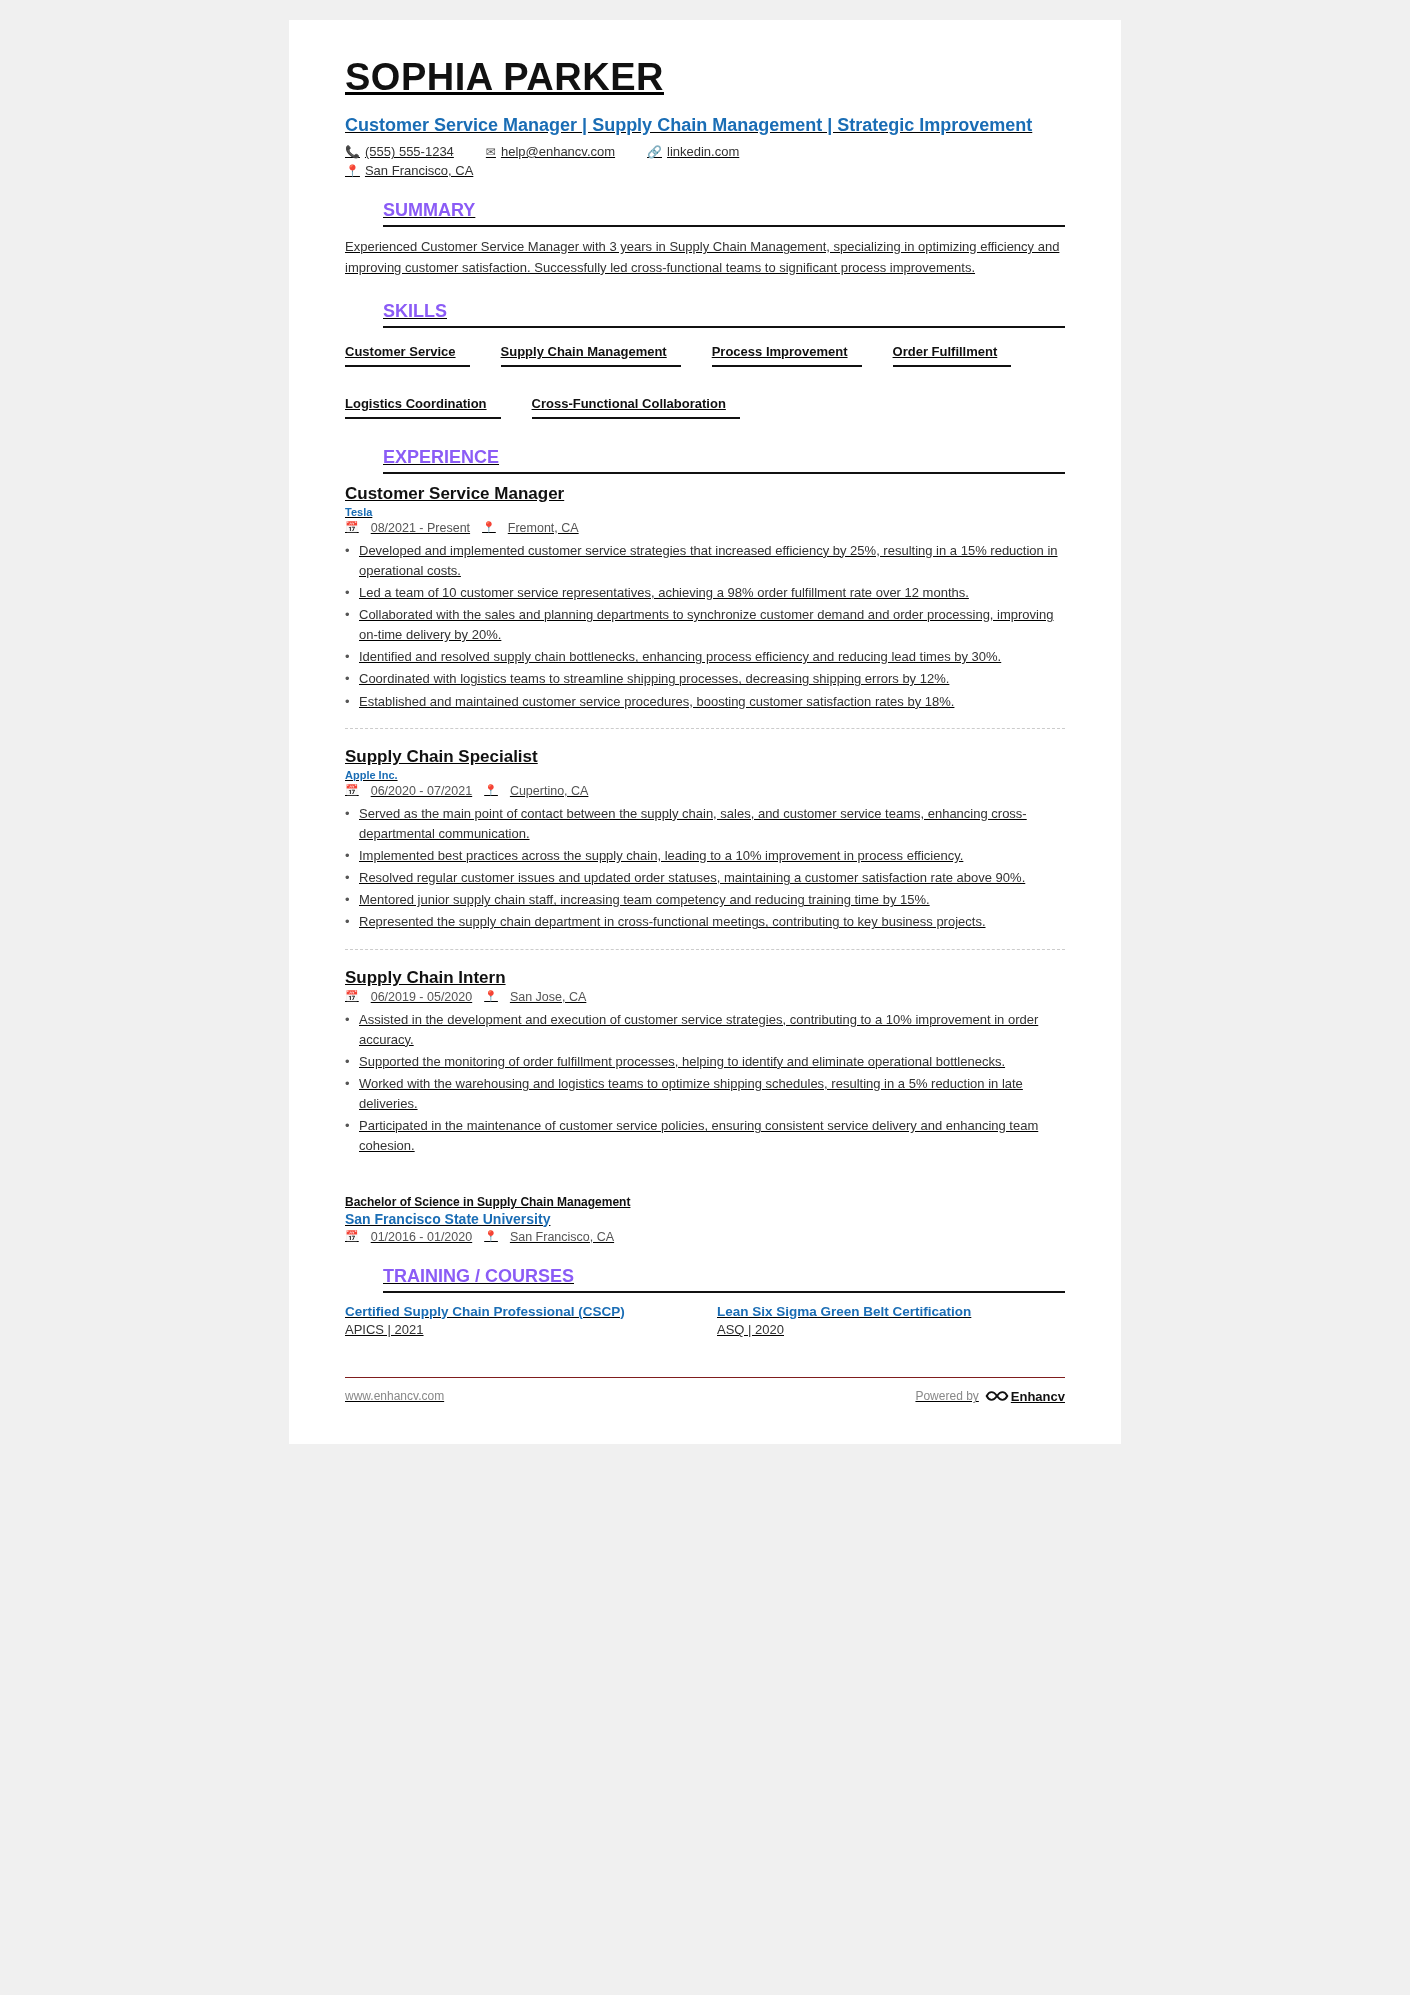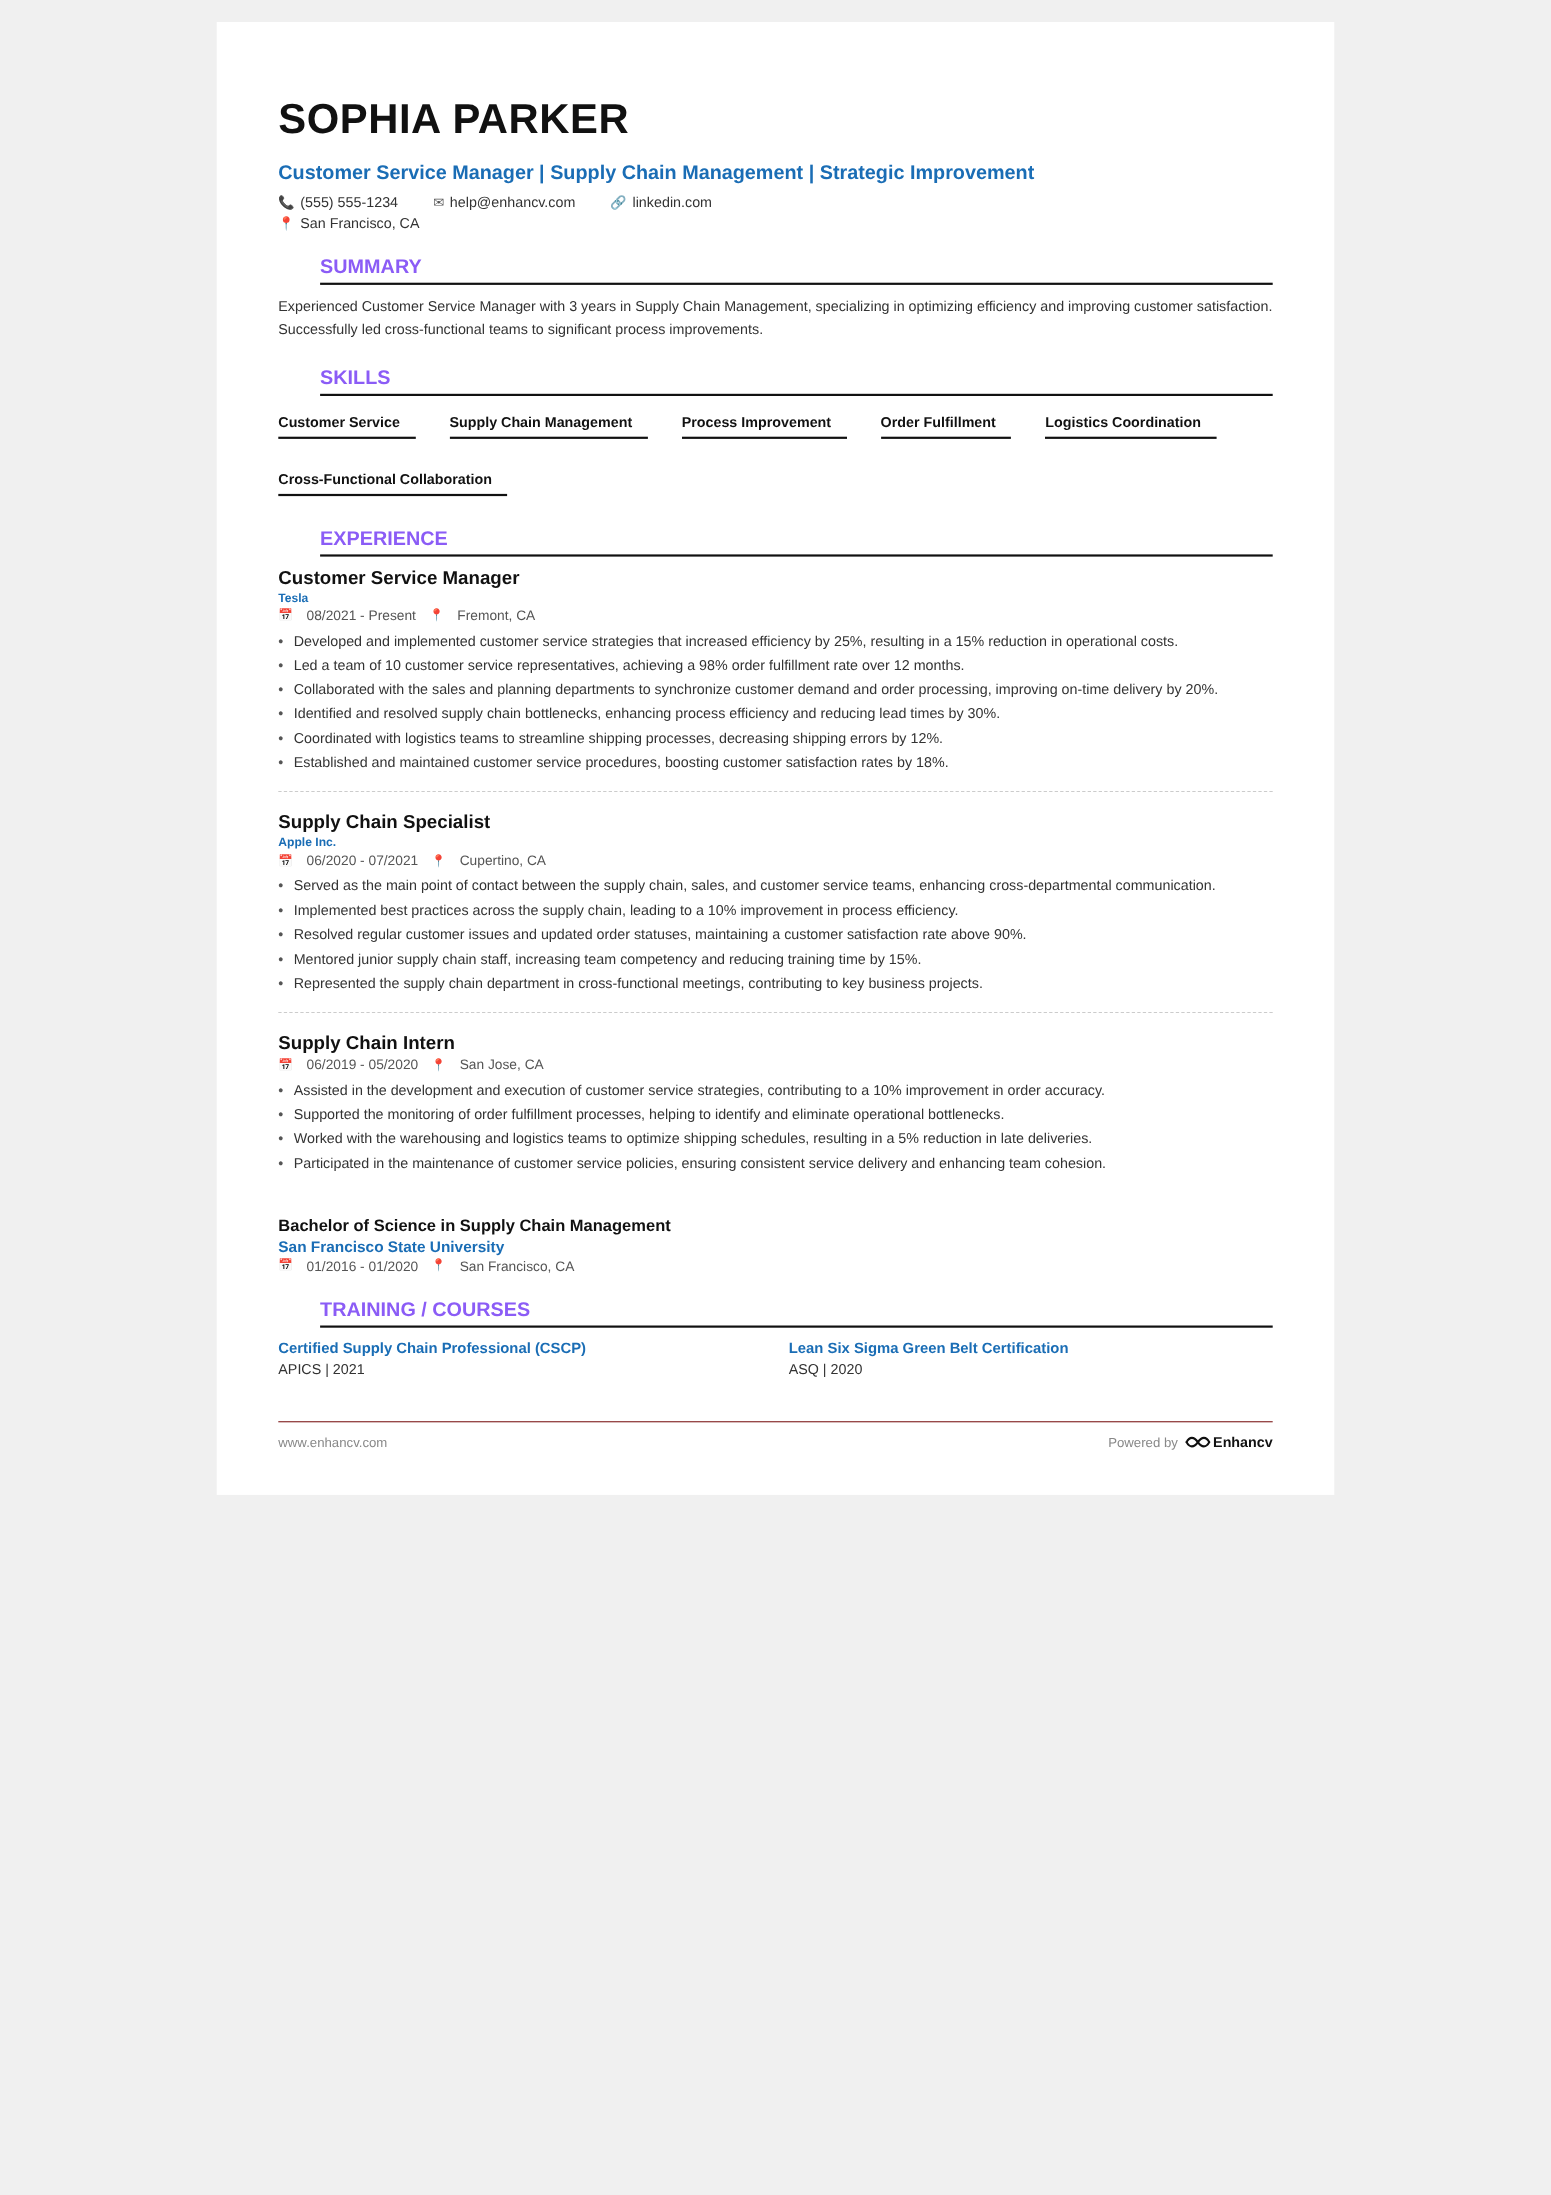--- a/index.html
+++ b/index.html
@@ -5,23 +5,24 @@
     * { box-sizing: border-box; margin: 0; padding: 0; }
     body {
       font-family: Arial, sans-serif;
       background: #f0f0f0;
       display: flex;
       justify-content: center;
       padding: 20px;
     }
     .resume {
       background: #fff;
-      width: 1016px;
-      padding: 68px 56px 40px 56px;
+      width: 832px;
+      padding: 36px 56px 40px 56px;
       position: relative;
+      text-decoration: underline;
     }
     .header-name {
       font-size: 38px;
       font-weight: 900;
       color: #111;
       letter-spacing: 0.5px;
       text-transform: uppercase;
     }
     .header-title {
       font-size: 18px;
@@ -124,21 +125,21 @@
       position: relative;
       margin-bottom: 2px;
     }
     .bullet-list li::before {
       content: "•";
       position: absolute;
       left: 0;
       color: #555;
     }
     .edu-degree {
-      font-size: 15px;
+      font-size: 12px;
       font-weight: 700;
       color: #111;
       margin-bottom: 2px;
     }
     .edu-school {
       font-size: 14px;
       font-weight: 700;
       color: #1a6db5;
       margin-bottom: 3px;
     }

